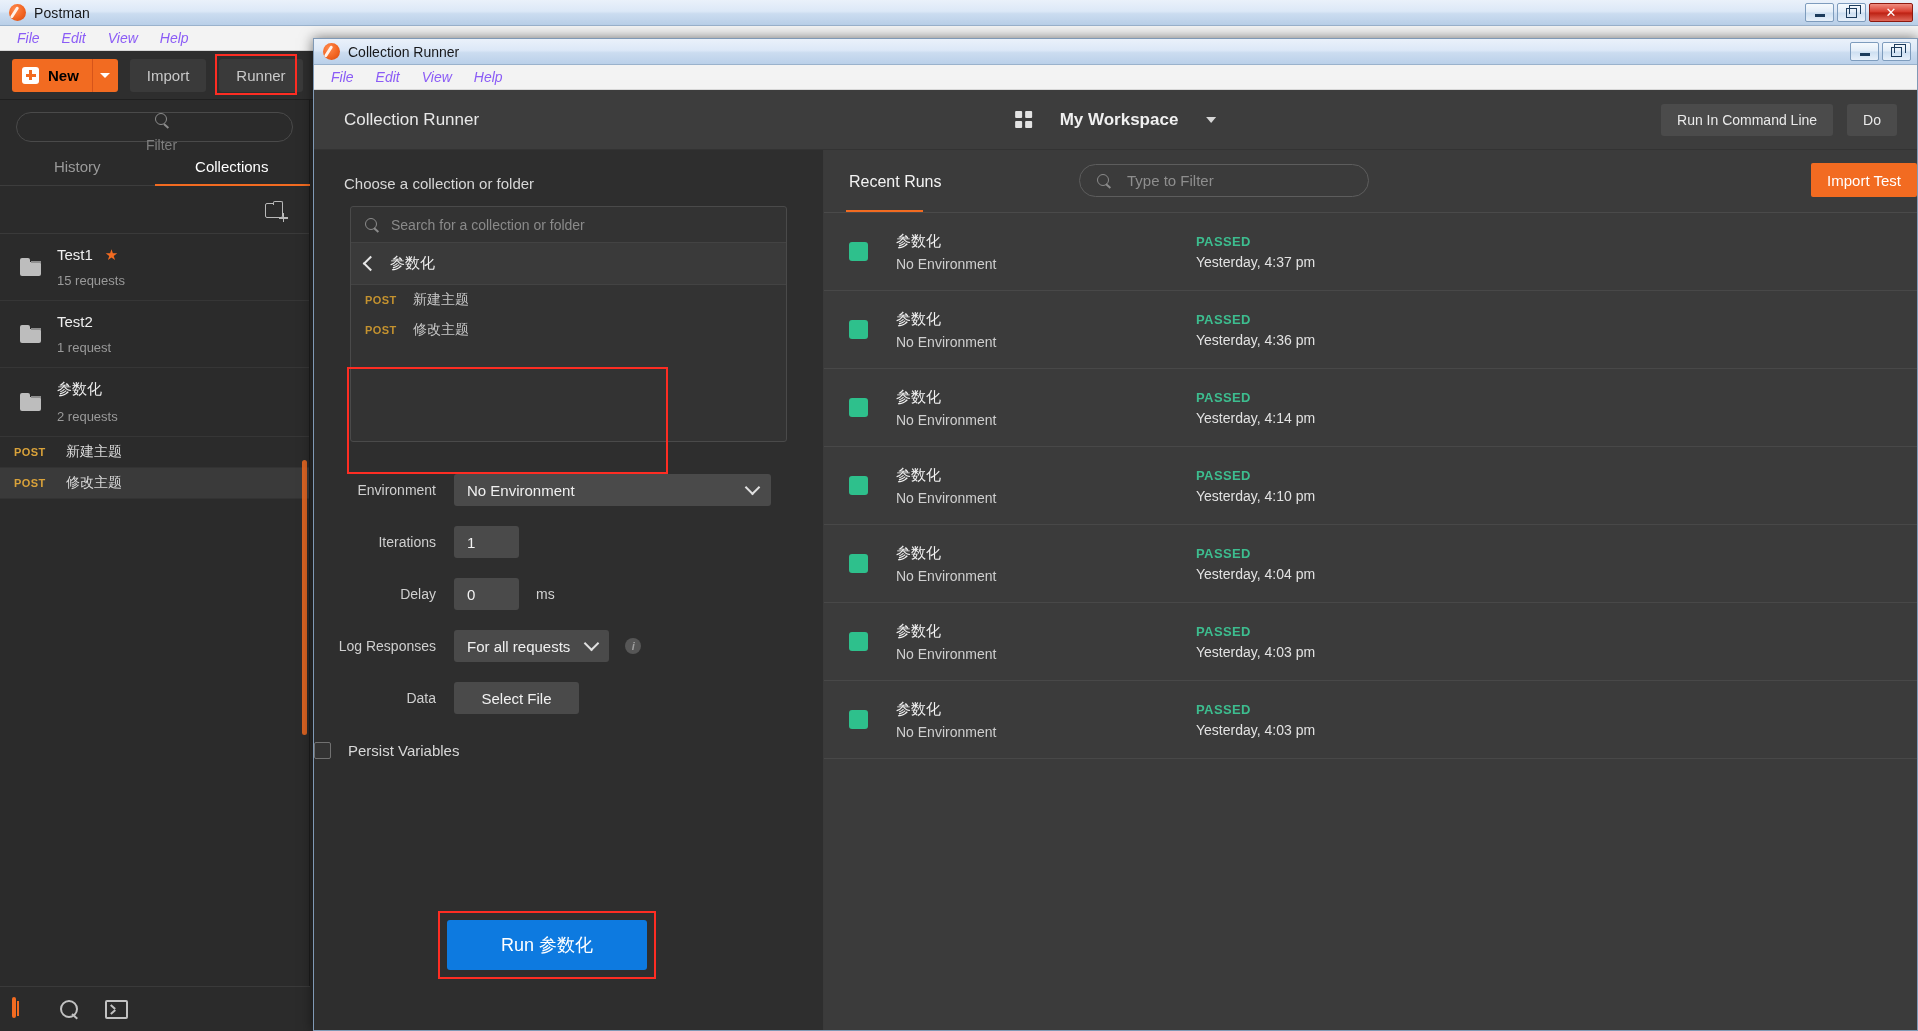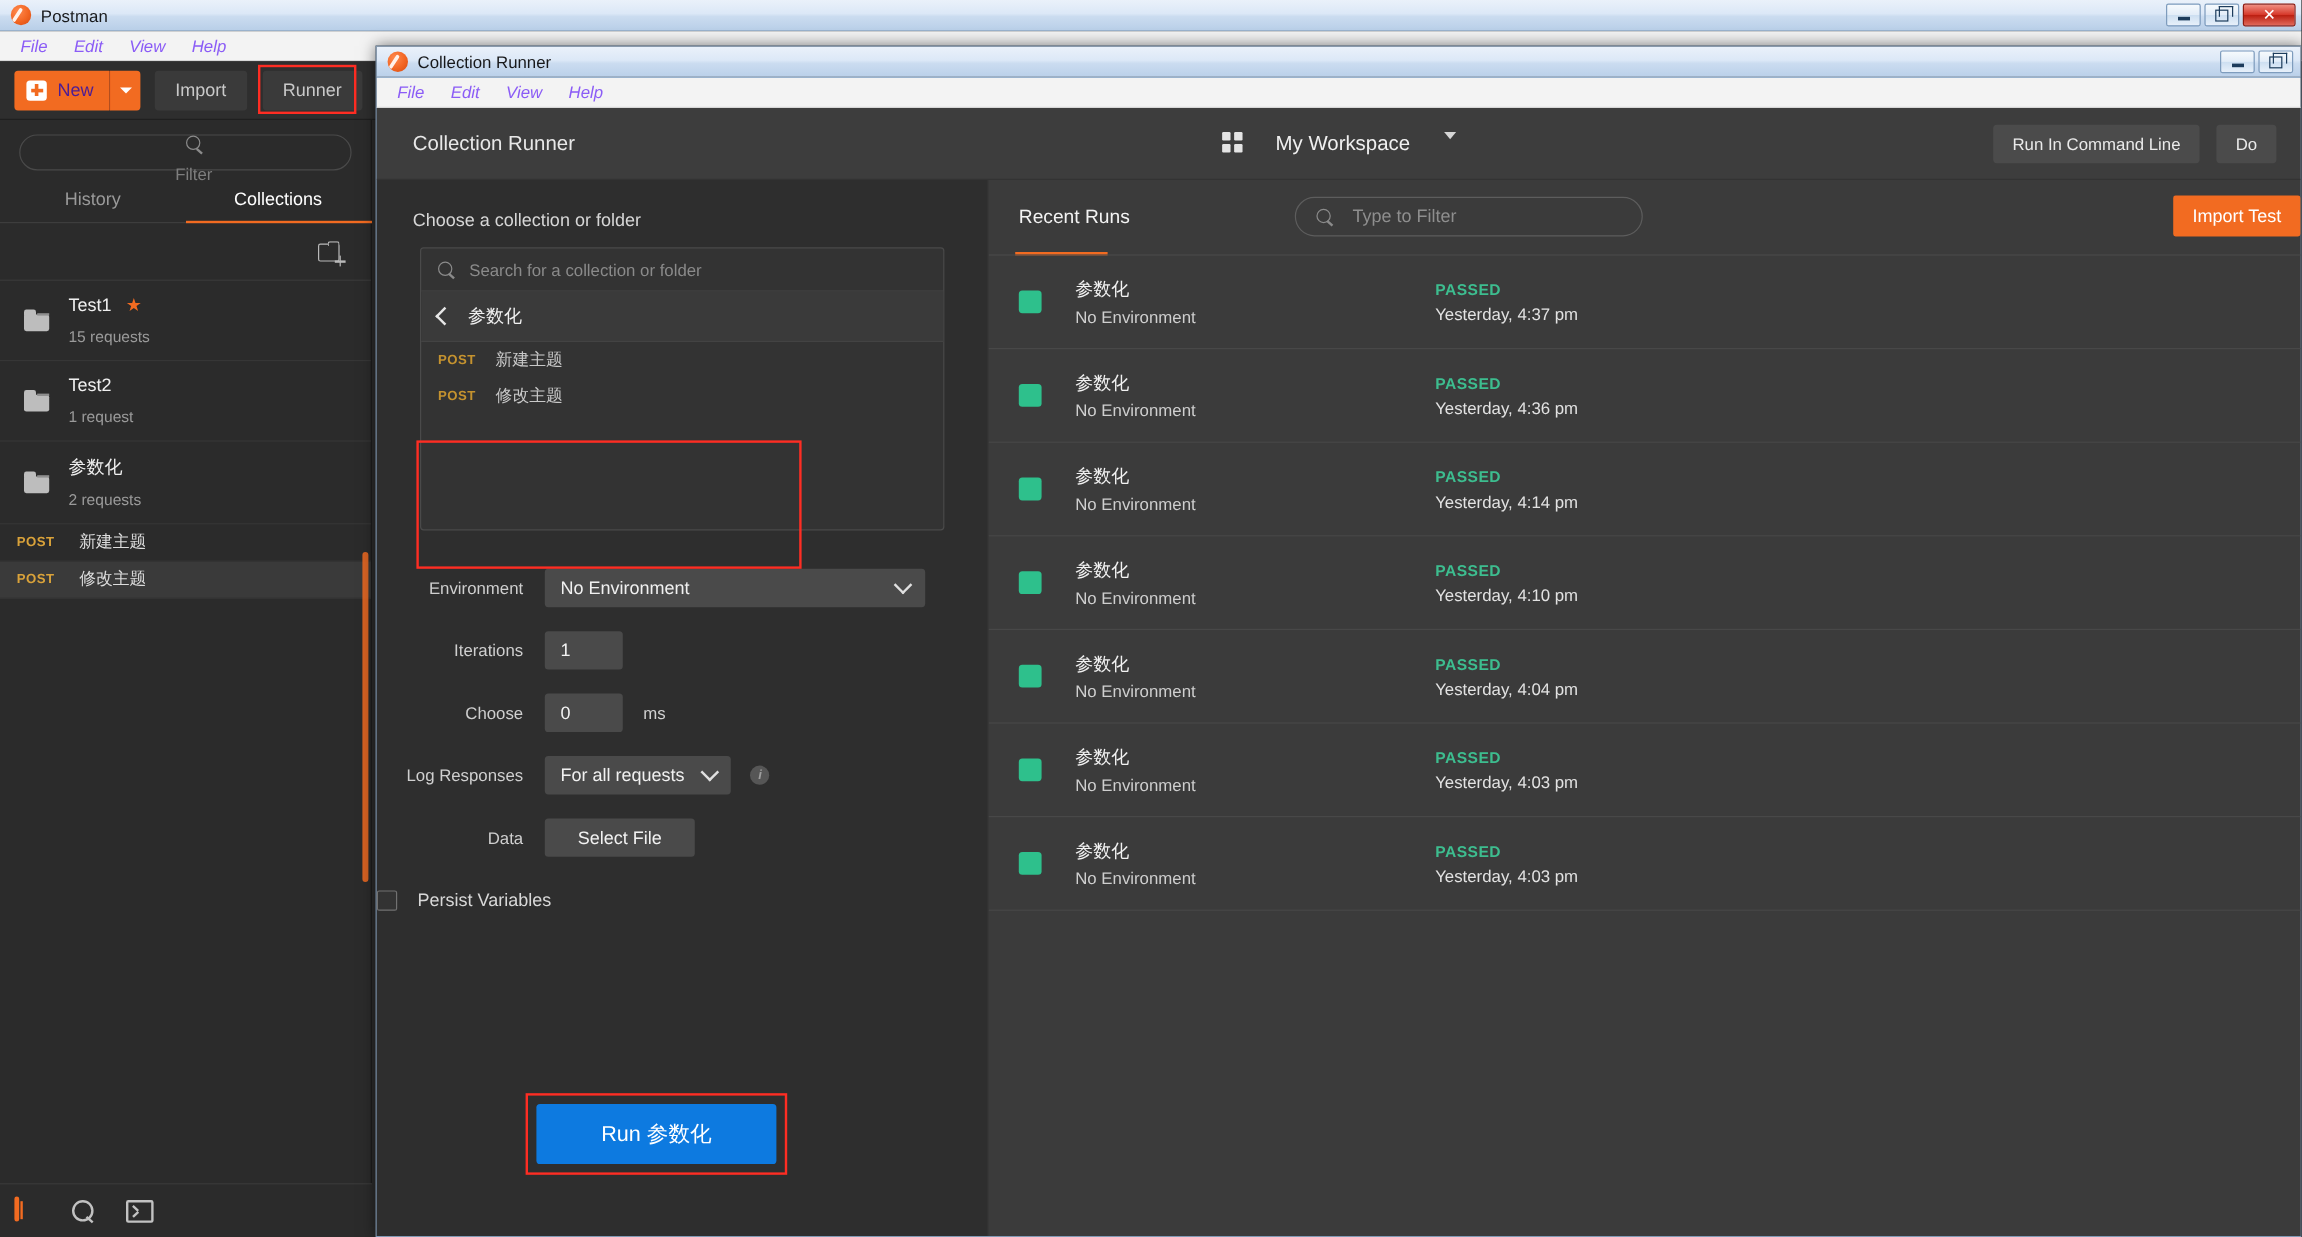--- a/index.html
+++ b/index.html
@@ -65,21 +65,21 @@
     border-radius: 3px 0 0 3px; padding: 0 13px 0 10px; gap: 9px;
   }
   .btn-new .plus-sq {
     width: 17px; height: 17px; background: #fff; border-radius: 3px; position: relative; flex:none;
   }
   .btn-new .plus-sq::before, .btn-new .plus-sq::after {
     content:""; position:absolute; background:#f26b21;
   }
   .btn-new .plus-sq::before { left:3.5px; top:7.5px; width:10px; height:2.6px; }
   .btn-new .plus-sq::after  { top:3.5px; left:7.2px; height:10px; width:2.6px; }
-  .btn-new-label { color: #4c1d95; font-size: 15px; font-weight: normal; text-align: center; }
+  .btn-new-label { color: #000000; font-size: 15px; font-weight: bold; text-align: center; }
   .btn-new-caret {
     width: 26px; height: 33px; background: #f26b21; border-left: 1px solid #d6541a;
     border-radius: 0 3px 3px 0; display:flex; align-items:center; justify-content:center;
   }
   .caret-dn { width:0;height:0;border-left:5px solid transparent;border-right:5px solid transparent;border-top:5px solid #fff; }
   .tb-btn {
     height: 33px; display: flex; align-items: center; padding: 0 17px;
     font-size: 15px; color: #c9c9c9; background: #3a3a3a; border-radius: 3px; margin-left: 12px;
   }
   .tb-btn.runner { position: relative; margin-left: 13px; color:#c9c9c9; }
@@ -177,21 +177,21 @@
   .cr-title-text { font-size: 14px; color: #17181a; }
   .cr-menubar {
     height: 25px; background: #f3f3f3; border-bottom: 1px solid #d7d7d7;
     display: flex; align-items: center; gap: 4px; padding-left: 8px;
   }
   .cr-header {
     height: 60px; background: #3d3d3d; display: flex; align-items: center;
     padding: 0 0 0 30px; border-bottom: 1px solid #333; position: relative;
   }
   .cr-header-title { font-size: 17px; color: #e8e8e8; }
-  .ws-wrap { position: absolute; left: 50%; transform: translateX(-50%); display: flex; gap: 28px; }
+  .ws-wrap { position: absolute; left: 50%; transform: translateX(-50%); display: flex; align-items: center; gap: 28px; font-weight: bold; }
   .grid-icon { width: 17px; height: 17px; display: grid; grid-template-columns: 7px 7px; grid-template-rows: 7px 7px; gap: 3px; }
   .grid-icon i { background: #e4e4e4; display: block; border-radius: 1px; }
   .ws-label { font-size: 17px; color: #f0f0f0; }
   .ws-caret { width:0;height:0;border-left:5px solid transparent;border-right:5px solid transparent;border-top:6px solid #d6d6d6; }
   .cr-header-right { margin-left: auto; display: flex; gap: 14px; padding-right: 20px; }
   .ghost-btn {
     height: 32px; display: flex; align-items: center; padding: 0 16px;
     background: #4b4b4b; border-radius: 3px; font-size: 14px; color: #eaeaea; white-space: nowrap;
   }
 
@@ -495,21 +495,21 @@
             <div class="fctl-env">
               <span>No Environment</span>
               <i class="chev-dn"></i>
             </div>
           </div>
           <div class="frow">
             <div class="flabel">Iterations</div>
             <div class="fctl-num">1</div>
           </div>
           <div class="frow">
-            <div class="flabel">Choose</div>
+            <div class="flabel">Delay</div>
             <div class="fctl-num">0</div>
             <span class="unit">ms</span>
           </div>
           <div class="frow">
             <div class="flabel">Log Responses</div>
             <div class="fctl-log">
               <span>For all requests</span>
               <i class="chev-dn"></i>
             </div>
             <span class="info-i">i</span>

